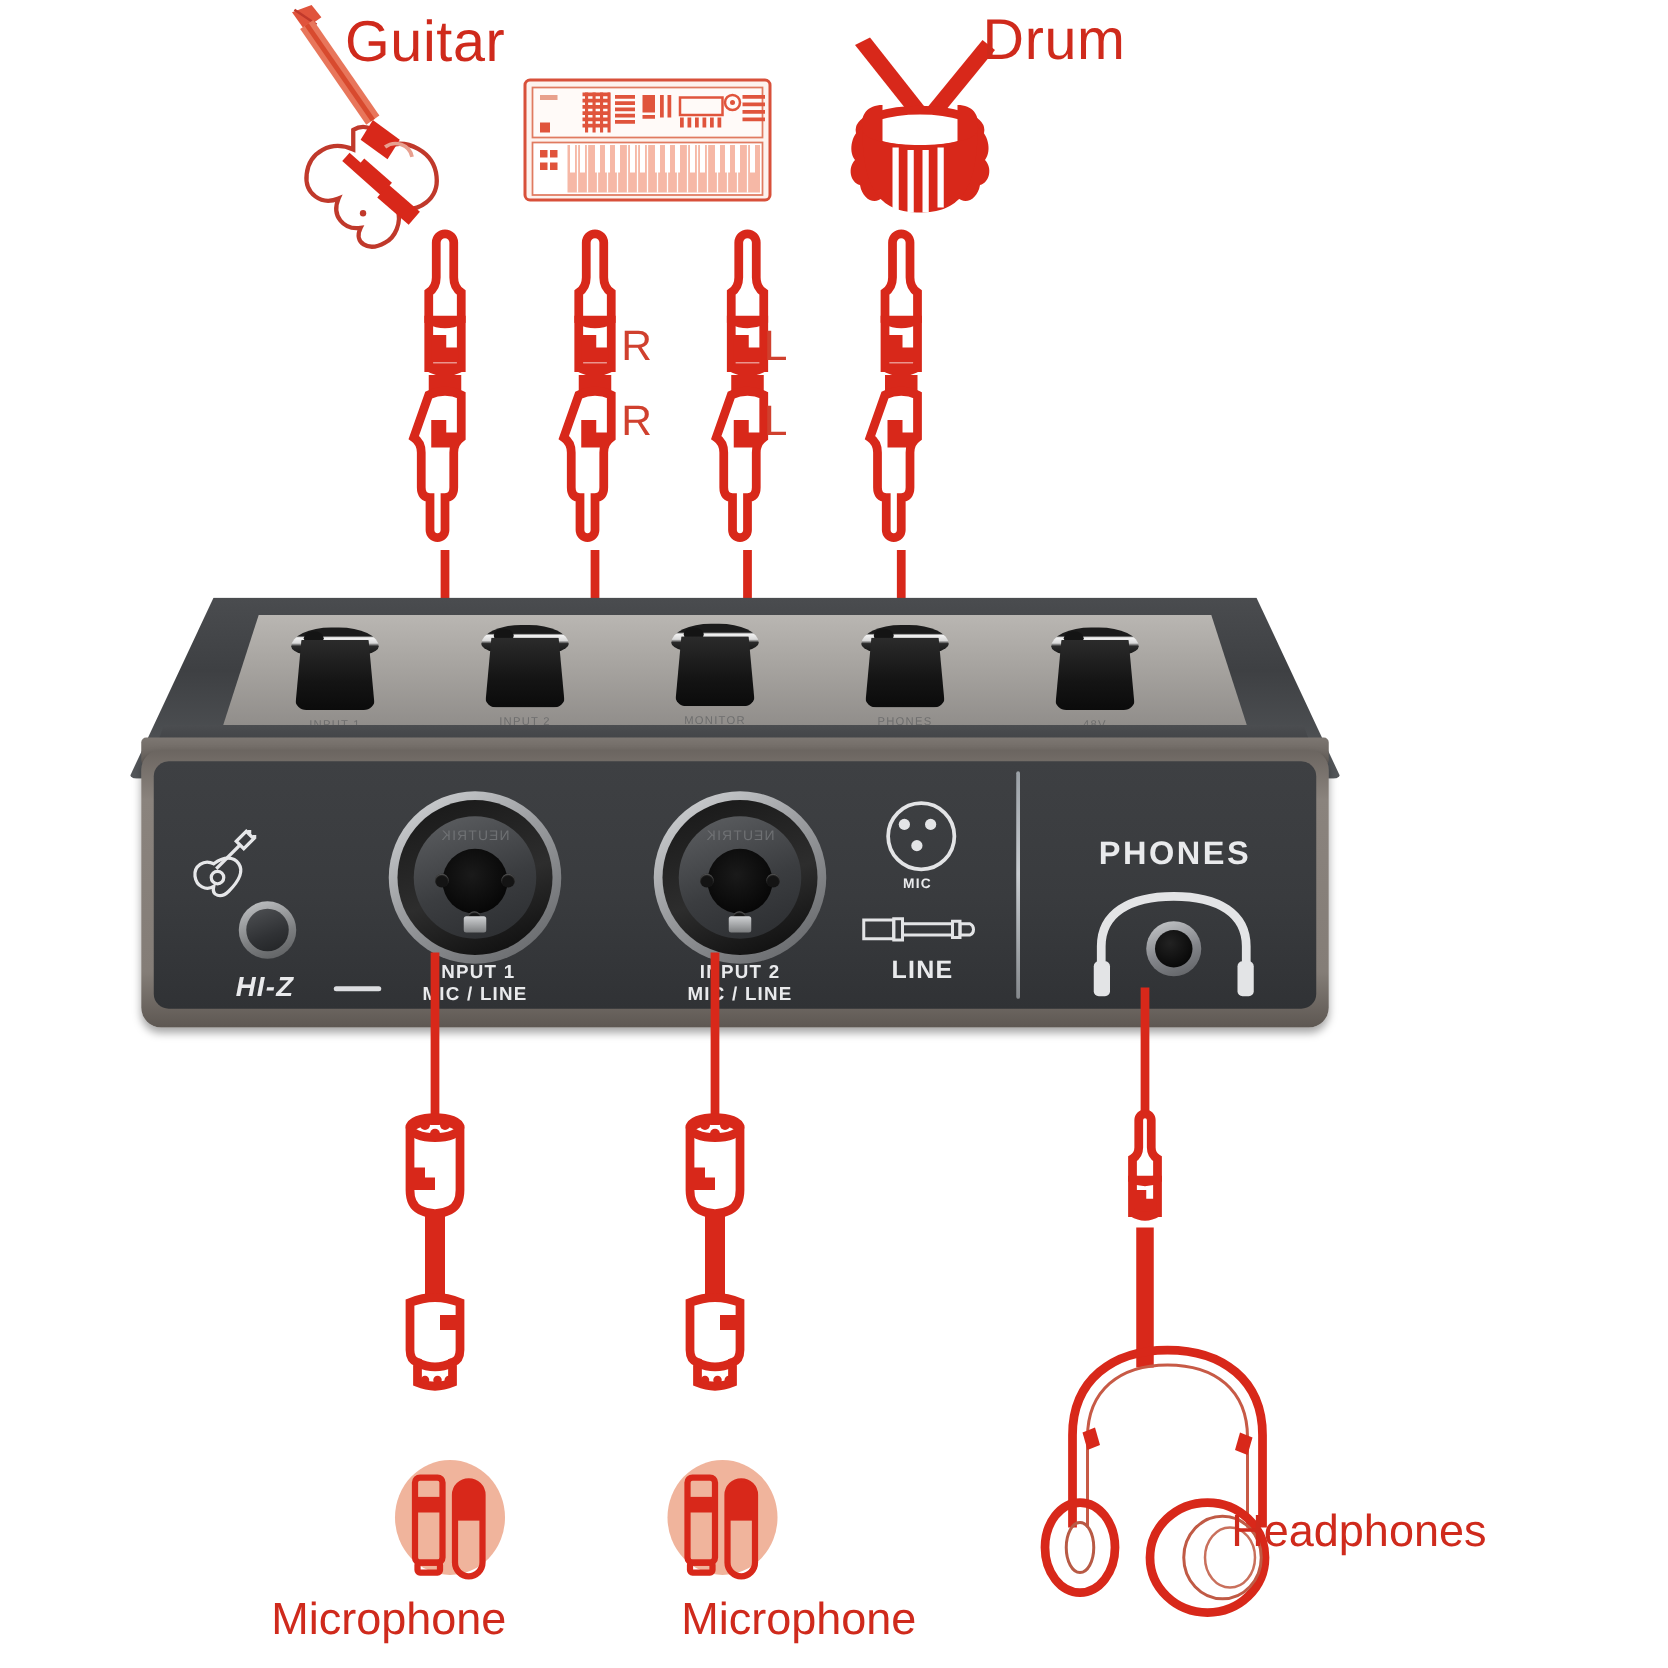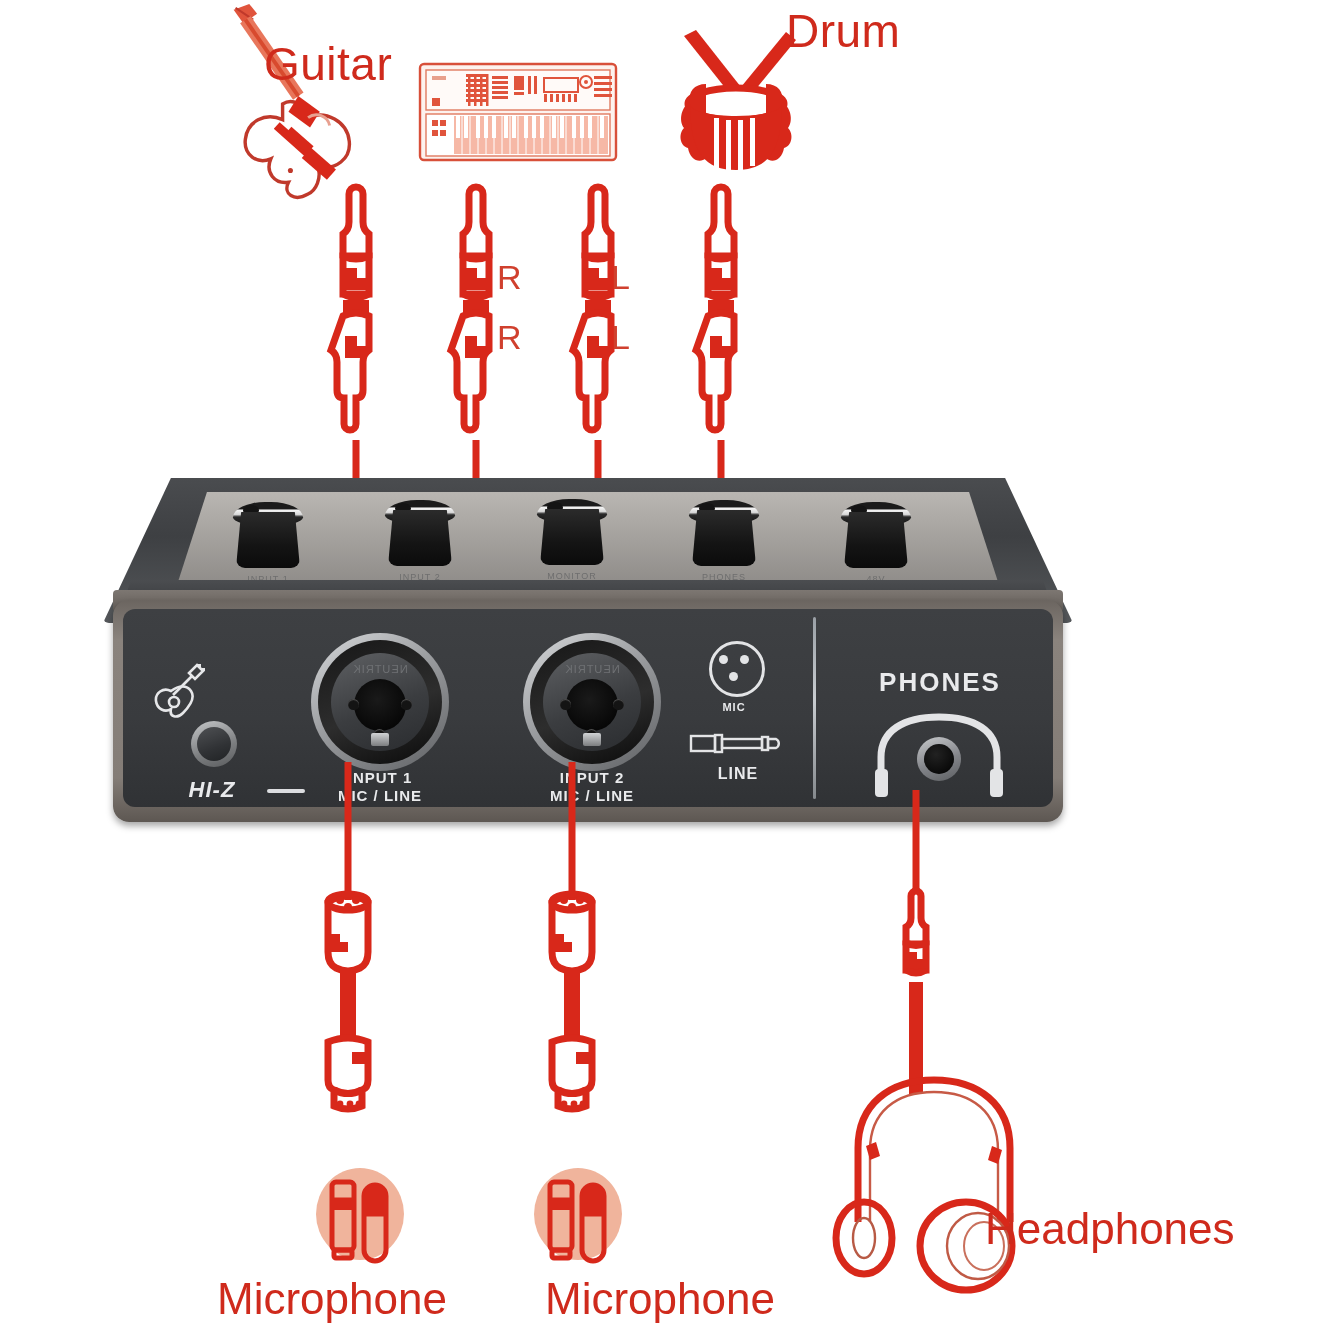--- a/index.html
+++ b/index.html
@@ -12,21 +12,21 @@
   }
   #stage{position:absolute;left:0;top:0;width:1334px;height:1334px;}
   .abs{position:absolute;}
   .lbl{
     color:#cf2a1c;
     font-family:"Liberation Sans", sans-serif;
     font-weight:400;
     white-space:nowrap;
   }
   .lbl-top{font-size:46px;letter-spacing:0.5px;}
-  .lbl-bot{font-size:44px;}
+  .lbl-bot{font-size:36px;}
   .rl{font-size:34px;color:#d0402e;font-family:"Liberation Sans", sans-serif;}
 
   
   #device{left:95px;top:478px;width:985px;height:372px;}
   .dev-face{
     position:absolute;left:18px;top:122px;width:950px;height:222px;
     background:linear-gradient(180deg,#6b6560 0%,#8a837d 18%,#847d77 80%,#5d5752 100%);
     border-radius:16px;
     box-shadow:0 4px 7px rgba(0,0,0,.35);
   }
@@ -265,21 +265,21 @@
                C106 92 14 92 14 76 Z" fill="#d8281a"></path>
       <g fill="#ffffff">
         <rect x="38" y="90" width="5" height="50"></rect>
           <rect x="50" y="92" width="5" height="50"></rect>
         <rect x="62" y="92" width="5" height="50"></rect>
           <rect x="74" y="90" width="5" height="48"></rect>
       </g>
     </g>
   </svg>
 
-  <div class="abs lbl lbl-top" style="left:264px;top:6px;margin-top:31px;">Guitar</div>
+  <div class="abs lbl lbl-top" style="left:276px;top:6px;">Guitar</div>
   <div class="abs lbl lbl-top" style="left:786px;top:4px;">Drum</div>
 
   <svg class="ov" viewBox="0 0 1334 1334">
     <g>
 
       <g transform="translate(356,176)">
         <g class="rd" stroke-width="7">
           <path d="M-7 18 a7 7 0 0 1 14 0 L7 46 q0 8 6 12 l0 22 q-13 6 -26 0 l0 -22 q6 -4 6 -12 Z"></path>
           <path d="M-13 80 l26 0 l0 38 l-26 0 Z"></path>
           <path d="M-13 118 q13 7 26 0"></path>
@@ -450,21 +450,21 @@
 
         <svg class="abs" style="left:566px;top:122px;width:96px;height:26px;" viewBox="0 0 96 26">
           <g fill="none" stroke="#e3e4e6" stroke-width="2.4">
             <rect x="2" y="5" width="24" height="15"></rect>
             <rect x="26" y="4" width="7" height="17"></rect>
             <rect x="33" y="8" width="40" height="9"></rect>
             <rect x="73" y="6" width="6" height="13"></rect>
             <path d="M79 8 l8 0 a5 5 0 0 1 0 9 l-8 0 Z"></path>
           </g>
         </svg>
-        <div class="panel-text abs" style="left:570px;top:156px;width:90px;font-size:16px;">LINE</div>
+        <div class="panel-text abs" style="left:570px;top:156px;width:90px;font-size:20px;">LINE</div>
 
         <div class="panel-text abs" style="left:712px;top:58px;width:210px;font-size:26px;letter-spacing:2px;">PHONES</div>
         <svg class="abs" style="left:746px;top:104px;width:140px;height:86px;" viewBox="0 0 140 86">
           <path d="M12 72 L12 44 C12 18 34 4 70 4 C106 4 128 18 128 44 L128 72" fill="none" stroke="#e3e4e6" stroke-width="7"></path>
           <rect x="6" y="56" width="13" height="28" rx="4" fill="#e3e4e6"></rect>
           <rect x="121" y="56" width="13" height="28" rx="4" fill="#e3e4e6"></rect>
         </svg>
         <div class="phone-jack abs" style="left:794px;top:128px;"></div>
       </div>
     </div>

